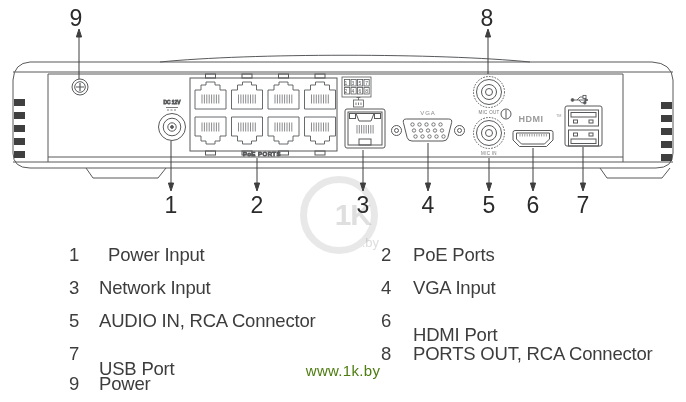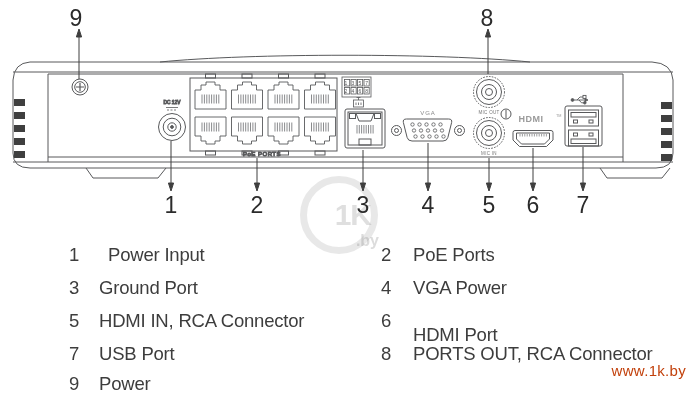--- a/index.html
+++ b/index.html
@@ -5,24 +5,24 @@
   html,body{margin:0;padding:0;background:#fff;}
   .stage{position:relative;width:686px;height:402px;background:#ffffff;
          font-family:"Liberation Sans",sans-serif;overflow:hidden;}
   .diagram-svg{position:absolute;left:0;top:0;z-index:2;}
   svg{font-family:"Liberation Sans",sans-serif;}
   
   .wm-circle{position:absolute;left:300px;top:176px;width:64px;height:64px;
              border:7px solid rgba(130,130,130,0.18);border-radius:50%;
              display:flex;align-items:center;justify-content:flex-end;z-index:1;}
   .wm-logo{font-weight:bold;font-size:30px;color:rgba(130,130,130,0.26);letter-spacing:-1px;}
-  .wm-suffix{position:absolute;right:-8px;bottom:-3px;font-size:16px;font-weight:bold;
+  .wm-suffix{position:absolute;right:-8px;bottom:-3px;font-size:13px;font-weight:normal;
              color:rgba(130,130,130,0.28);}
-  .site-text{position:absolute;left:0;right:0;top:362px;text-align:right;z-index:1;
-             color:#c2410c;font-size:15px;letter-spacing:0.3px;}
+  .site-text{position:absolute;left:0;right:0;top:362px;text-align:center;z-index:1;
+             color:#4d7c0f;font-size:15px;letter-spacing:0.3px;}
   
   .lg-num,.lg-label{position:absolute;z-index:2;color:#3d3d3d;font-size:18.5px;
                     letter-spacing:-0.2px;line-height:21px;white-space:nowrap;}
   .lg-num{width:22px;text-align:center;}
 </style>
 </head>
 <body>
 
 <div class="stage">
 
@@ -244,31 +244,31 @@
     </g>
   </svg>
 
   <div>
     <div class="lg-num" style="left:63px;top:244px">1</div>
     <div class="lg-label" style="left:108px;top:244px">Power Input</div>
     <div class="lg-num" style="left:375px;top:244px">2</div>
     <div class="lg-label" style="left:413px;top:244px">PoE Ports</div>
 
     <div class="lg-num" style="left:63px;top:277px">3</div>
-    <div class="lg-label" style="left:99px;top:277px">Ground Port</div>
+    <div class="lg-label" style="left:99px;top:277px">Network Input</div>
     <div class="lg-num" style="left:375px;top:277px">4</div>
-    <div class="lg-label" style="left:413px;top:277px">VGA Power</div>
+    <div class="lg-label" style="left:413px;top:277px">VGA Input</div>
 
     <div class="lg-num" style="left:63px;top:310px">5</div>
-    <div class="lg-label" style="left:99px;top:310px">HDMI IN, RCA Connector</div>
+    <div class="lg-label" style="left:99px;top:310px">AUDIO IN, RCA Connector</div>
     <div class="lg-num" style="left:375px;top:310px">6</div>
     <div class="lg-label" style="left:413px;top:324px">HDMI Port</div>
 
     <div class="lg-num" style="left:63px;top:343px">7</div>
-    <div class="lg-label" style="left:99px;top:343px">USB Port</div>
+    <div class="lg-label" style="left:99px;top:358px">USB Port</div>
     <div class="lg-num" style="left:375px;top:343px">8</div>
     <div class="lg-label" style="left:413px;top:343px">PORTS OUT, RCA Connector</div>
 
     <div class="lg-num" style="left:63px;top:373px">9</div>
     <div class="lg-label" style="left:99px;top:373px">Power</div>
   </div>
 
 </div>
 
 </body></html>

